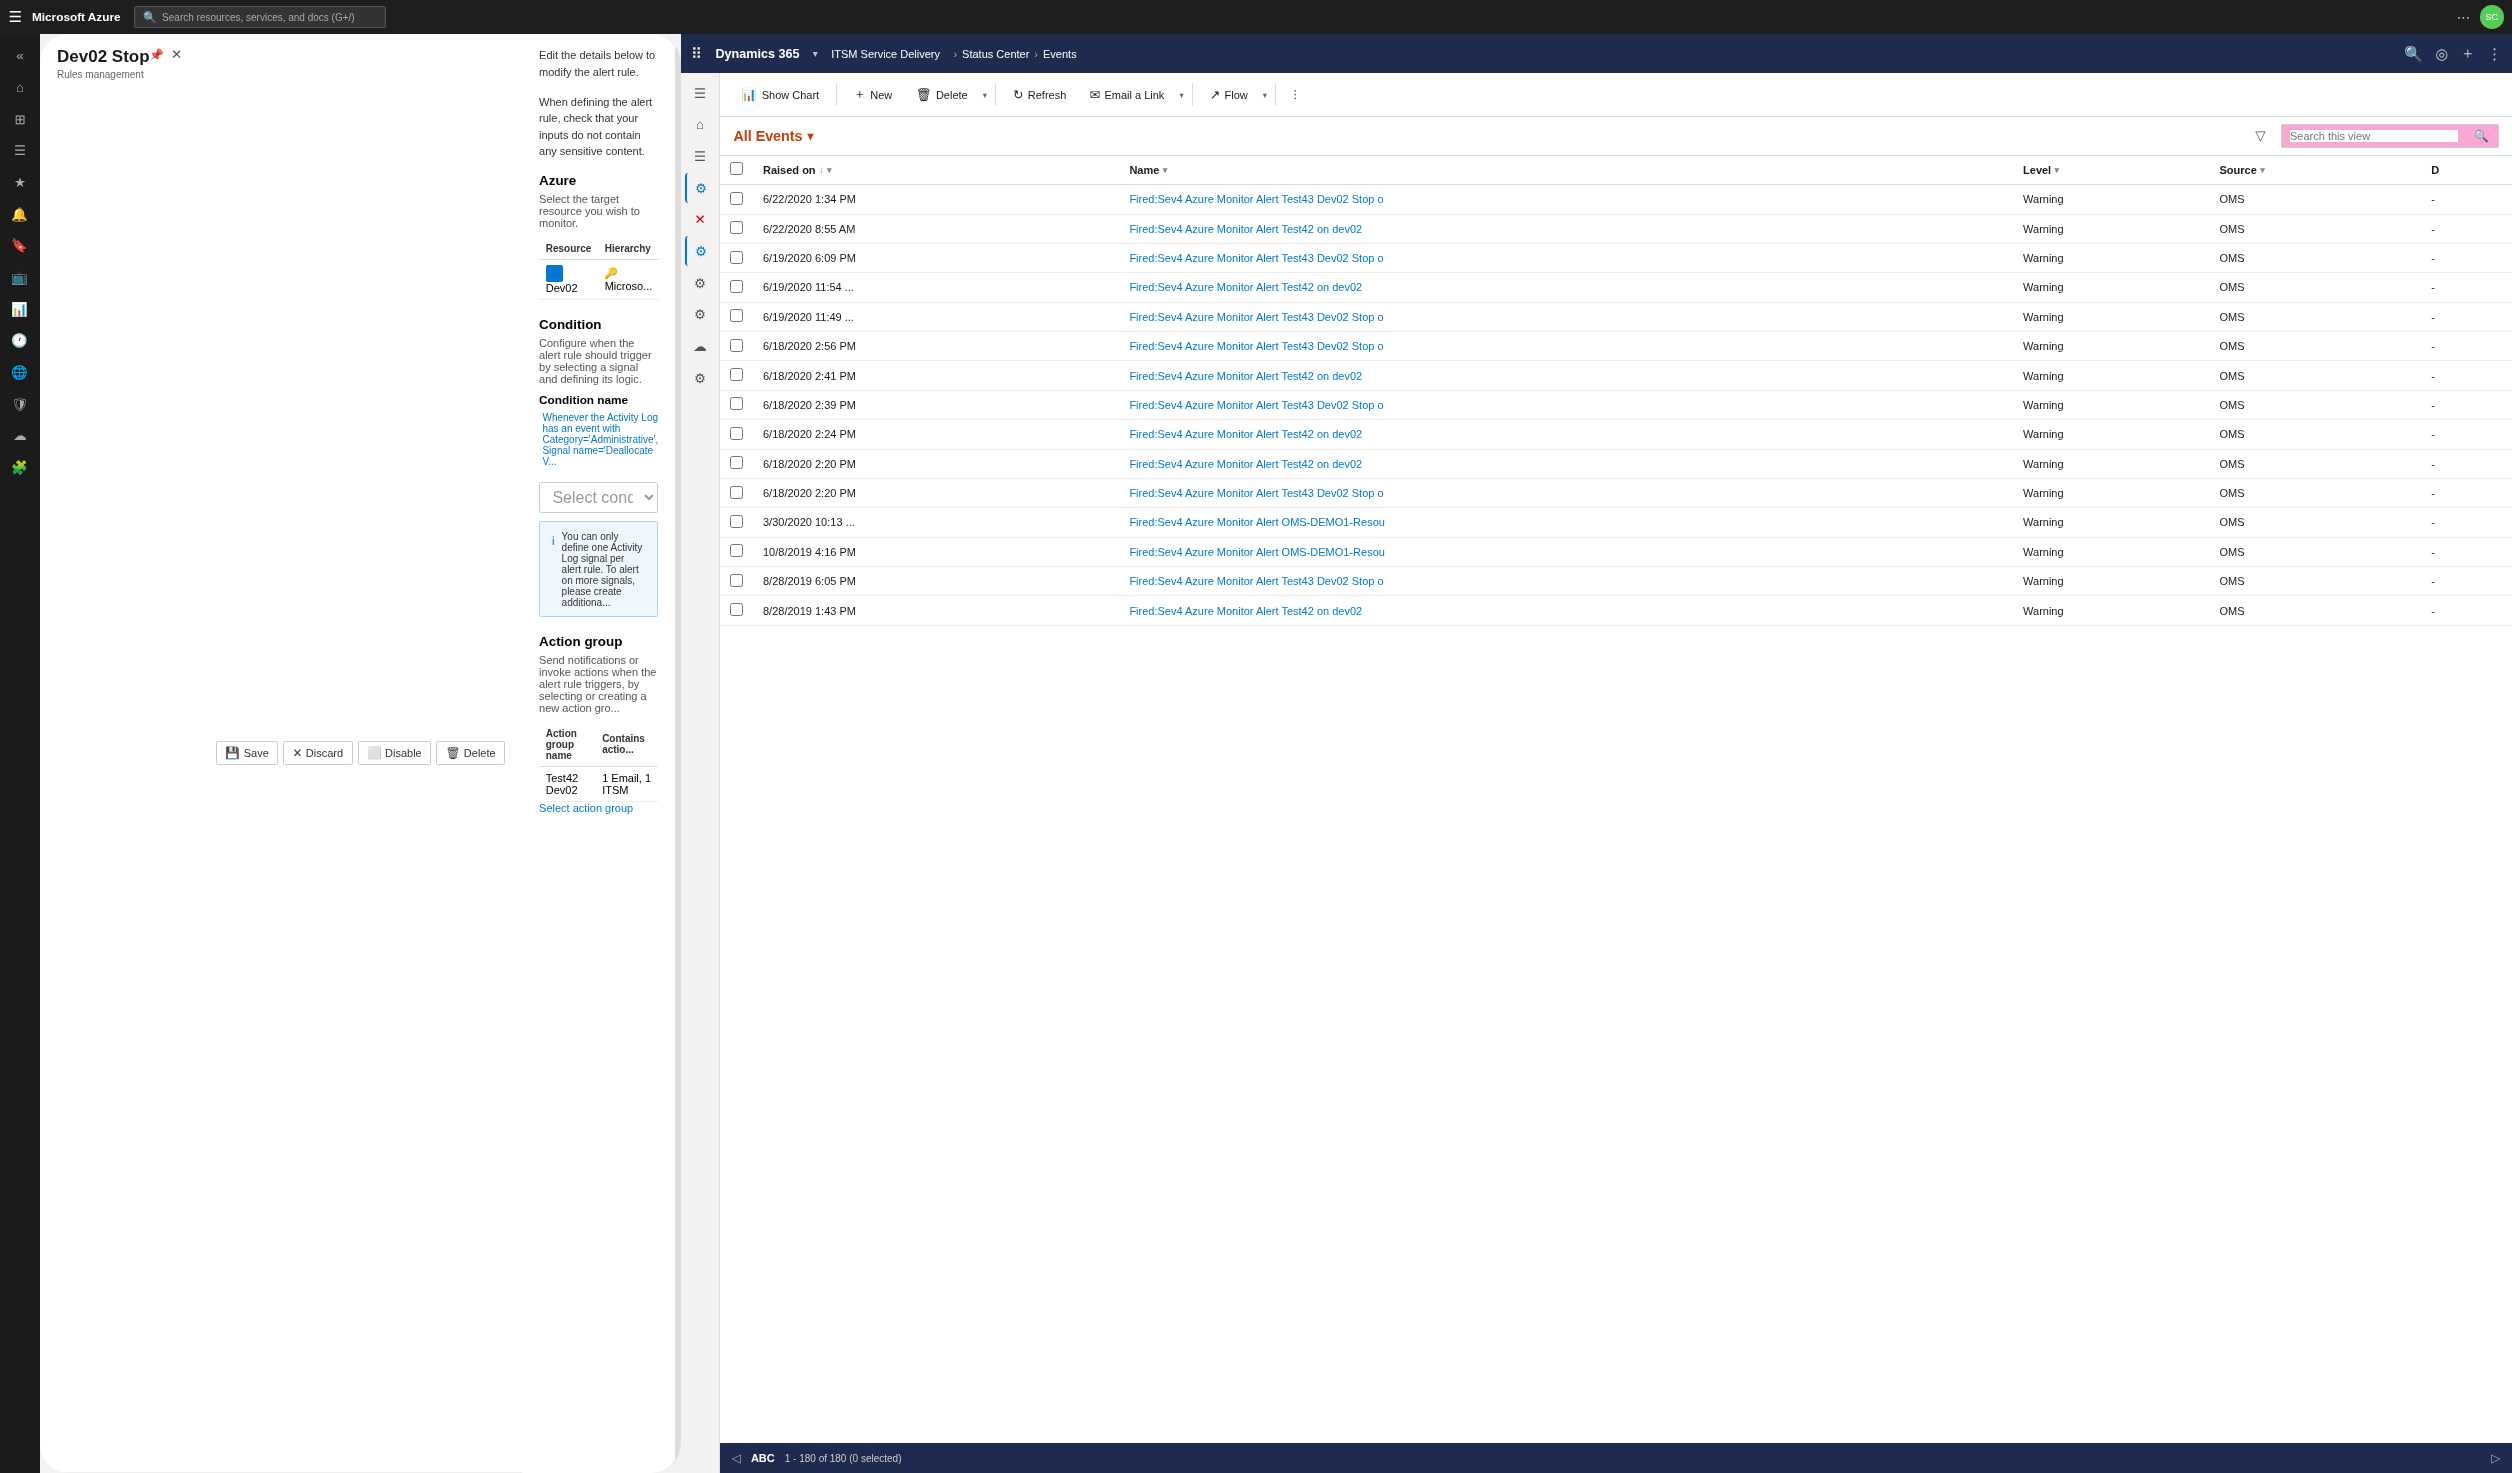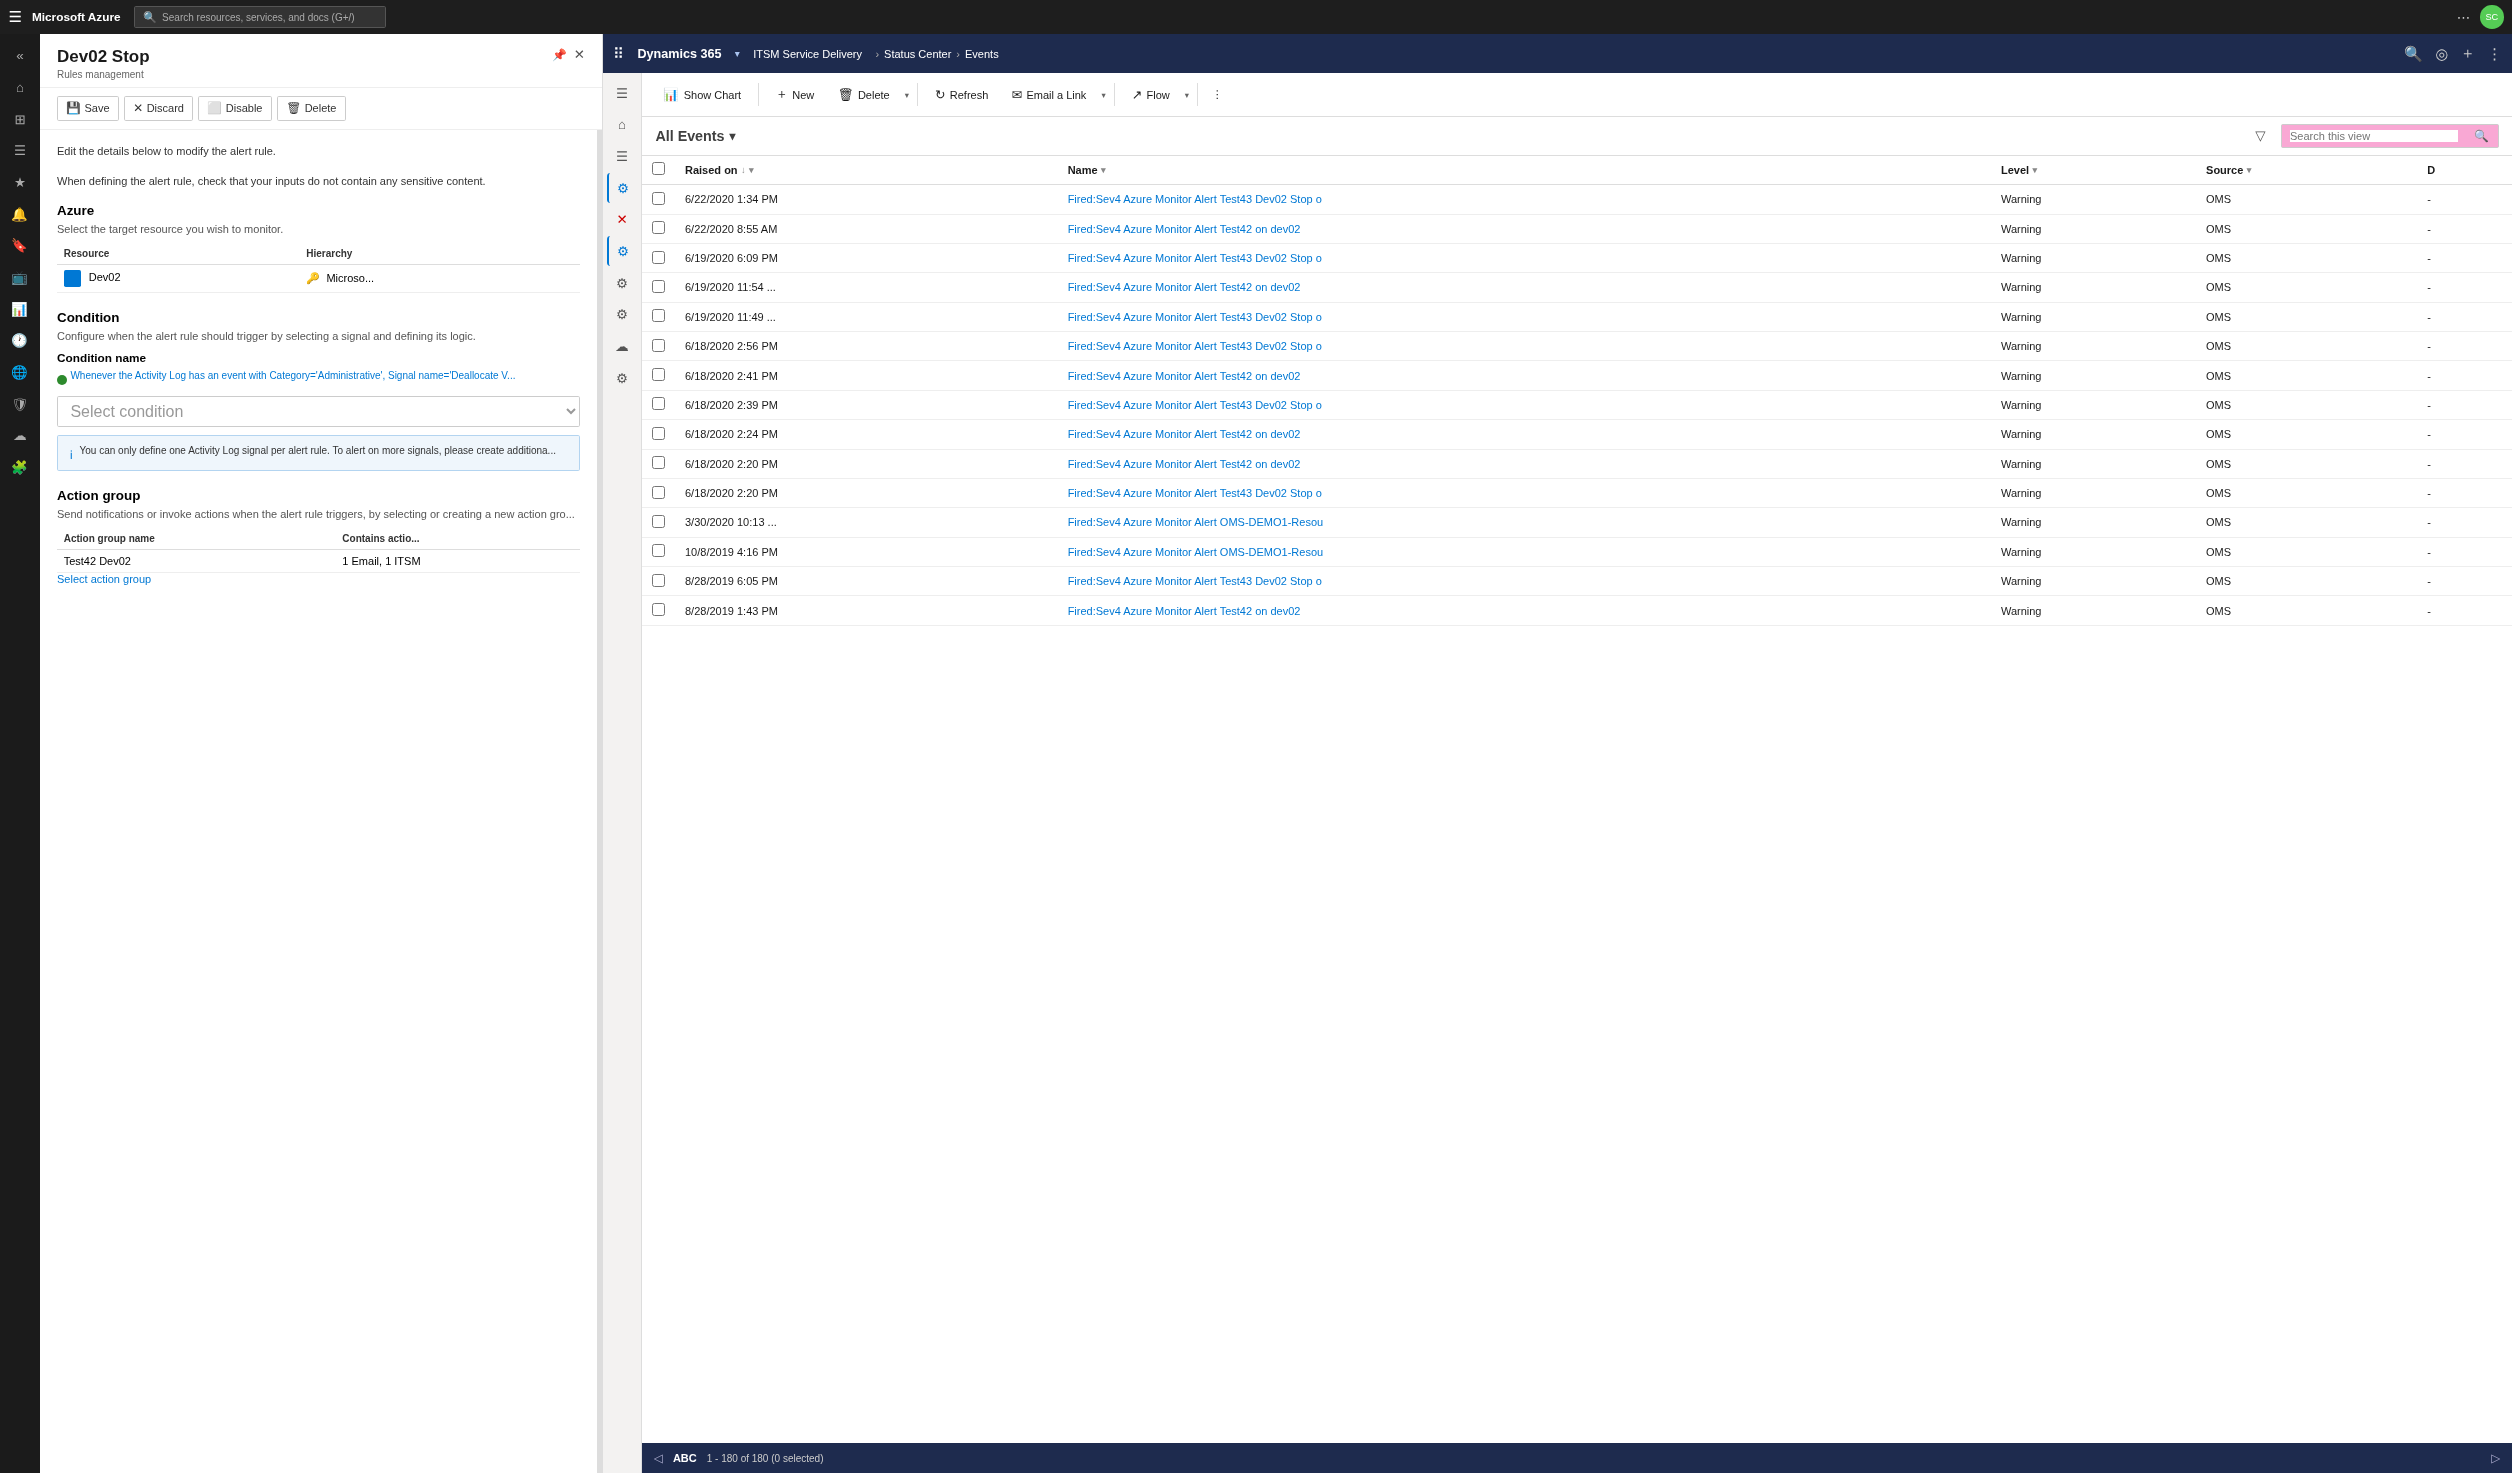--- a/index.html
+++ b/index.html
@@ -57,27 +57,28 @@
       align-items: center;
       justify-content: center;
       color: #aaa;
       cursor: pointer;
       border-radius: 3.4px;
       font-size: 13.4px;
     }
 
     
     .rules-panel {
-      width: 563px;
+      width: 641px;
       background: #fff;
       display: flex;
-      flex-direction: column;
+      flex-direction: row;
       border-right: 0.8px solid #ddd;
       overflow: hidden;
       flex-shrink: 0;
+      border-radius: 29px;
     }
     .rules-panel-header {
       padding: 13.4px 17px 6.7px;
       border-bottom: 0.8px solid #eee;
       display: flex;
       align-items: flex-start;
       justify-content: space-between;
     }
     .rules-panel-title { font-size: 17px; font-weight: 600; color: #1a1a1a; }
     .rules-panel-subtitle { font-size: 10px; color: #666; margin-top: 1.7px; }
@@ -181,21 +182,21 @@
     .events-header {
       display: flex;
       align-items: center;
       padding: 6.7px 13.4px;
       border-bottom: 0.8px solid #ddd;
       gap: 8.4px;
       flex-shrink: 0;
     }
     .events-title-btn {
       font-size: 14.3px; font-weight: 600; display: flex; align-items: center; gap: 5px;
-      background: none; border: none; cursor: pointer; color: #404040;
+      background: none; border: none; cursor: pointer; color: #c2410c;
     }
     .events-filter-icon { color: #555; font-size: 13.4px; cursor: pointer; margin-left: auto; }
     .events-search {
       display: flex; align-items: center; gap: 17px;
       border: 0.8px solid #ccc; border-radius: 1.7px; padding: 4.2px 8.4px;
       width: 218px; background: #f9a8d4;
     }
     .events-search input { border: none; outline: none; font-size: 11px; color: #555; width: 100%; }
     .events-search-icon { color: #555; font-size: 11.8px; }
 

